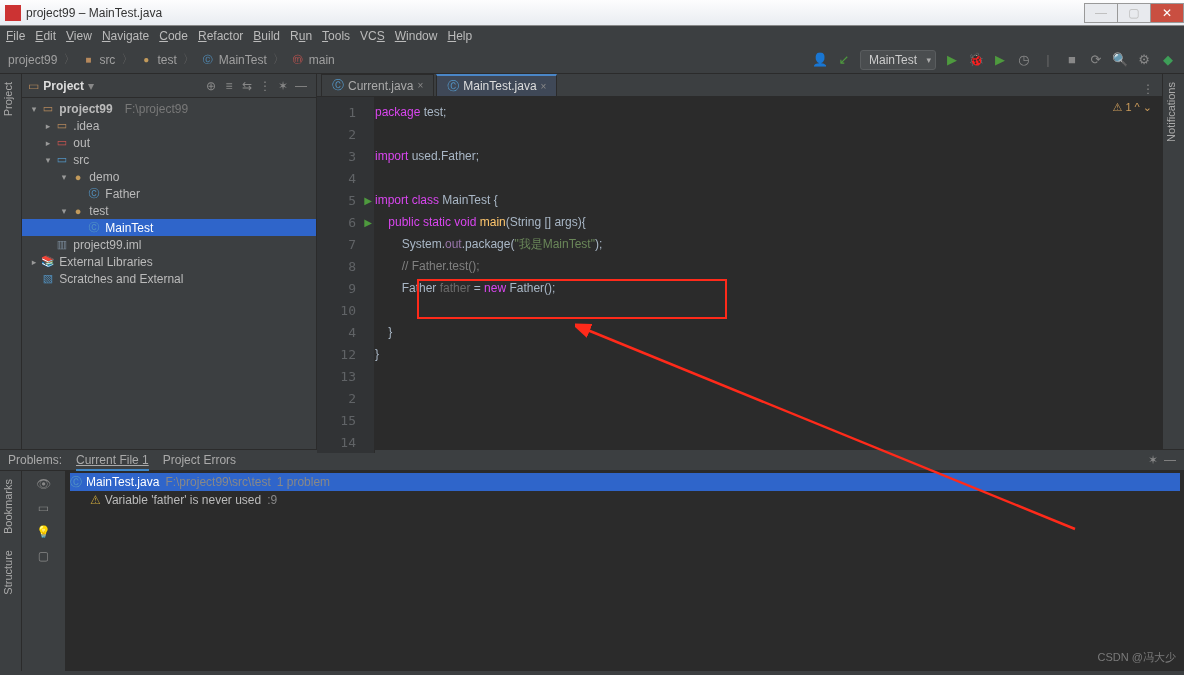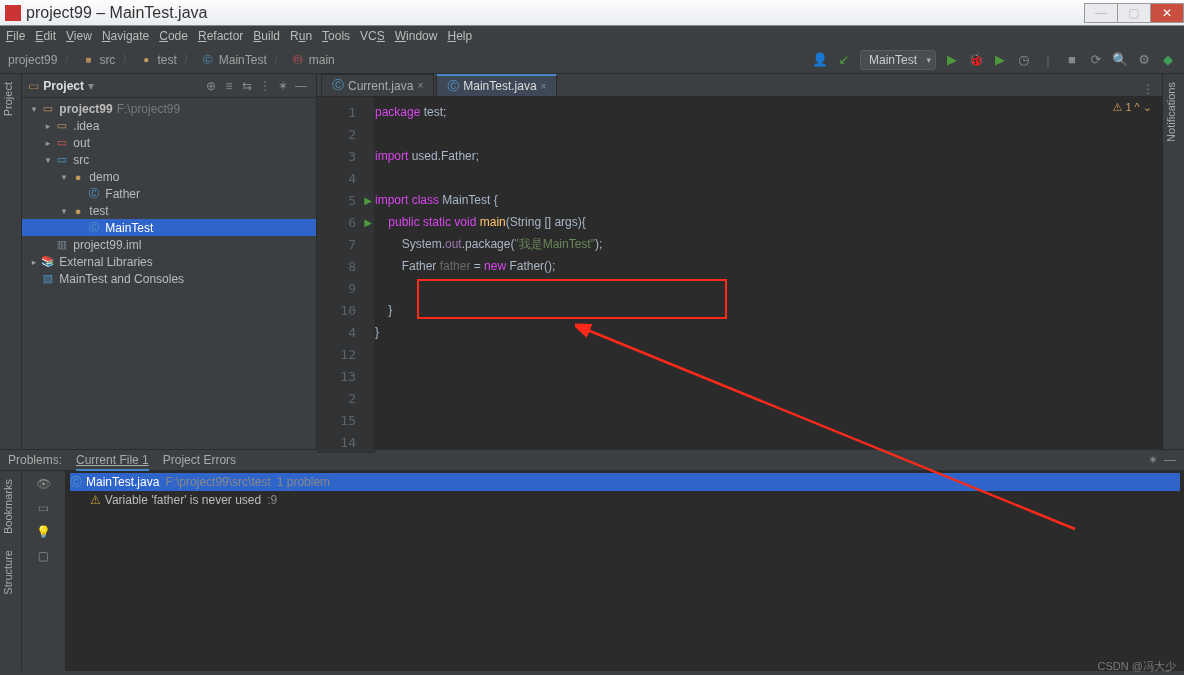--- a/index.html
+++ b/index.html
@@ -1,20 +1,20 @@
 <!DOCTYPE html>
 <html><head>
 <meta charset="utf-8">
 <style>
 *{margin:0;padding:0;box-sizing:border-box;font-family:"Segoe UI",Arial,sans-serif;font-size:12px;user-select:none}
 body{width:1184px;height:675px;background:#3c3f41;color:#bbb;overflow:hidden;position:relative}
 
 .titlebar{height:26px;background:linear-gradient(#fdfdfe,#e9ecf1);display:flex;align-items:center;border-bottom:1px solid #888}
 .titlebar .ticon{width:16px;height:16px;margin:0 5px;background:#c33;display:inline-block}
-.titlebar .ttxt{color:#333;font-size:16px}
+.titlebar .ttxt{color:#333;font-size:12px}
 .winbtns{margin-left:auto;display:flex}
 .winbtn{width:34px;height:20px;display:flex;align-items:center;justify-content:center;background:#e8eaee;border:1px solid #999;margin-left:-1px}
 .winbtn.cl{background:#c94f41;color:#fff}
 
 .menubar{height:20px;background:#3c3f41;display:flex;align-items:center;padding:0 6px;color:#bbb}
 .menubar span{margin-right:10px;cursor:pointer}
 .menubar u{text-decoration:underline}
 
 .navbar{height:28px;background:#3c3f41;border-bottom:1px solid #2b2b2b;display:flex;align-items:center;padding:0 8px}
 .crumb{display:flex;align-items:center;gap:4px;color:#a0a0a0}
@@ -35,21 +35,21 @@
 
 .ptool{width:295px;background:#3c3f41;border-right:1px solid #2b2b2b;display:flex;flex-direction:column}
 .pthead{height:24px;display:flex;align-items:center;padding:0 6px;border-bottom:1px solid #2b2b2b}
 .pthead .ptxt{color:#ddd;font-weight:600;margin-left:4px}
 .pthead .sp{flex:1}
 .pthead .hicon{width:18px;color:#888;text-align:center;font-size:12px}
 .tree{flex:1;overflow:auto;padding-top:2px}
 .tn{display:flex;align-items:center;height:17px;padding-left:6px;color:#bbb;white-space:nowrap}
 .tn .arr{width:12px;text-align:center;color:#999;font-size:9px}
 .tn .ic{width:16px;text-align:center;font-size:11px}
-.tn .muted{color:#787878;margin-left:4px}
+.tn .muted{color:#787878;margin-left:12px}
 .tn.sel{background:#2f65ca;color:#fff}
 .ind1{padding-left:20px}.ind2{padding-left:36px}.ind3{padding-left:52px}
 .fold{color:#b6895c}
 .cls{color:#5394c4}
 .pkg{color:#c29a5b}
 
 .editor{flex:1;display:flex;flex-direction:column;background:#2b2b2b}
 .etabs{height:24px;background:#3c3f41;display:flex;align-items:flex-end;border-bottom:1px solid #2b2b2b;padding-left:4px}
 .etab{height:22px;padding:0 10px;display:flex;align-items:center;gap:4px;background:#3c3f41;color:#aaa;border:1px solid #2b2b2b;border-bottom:none;margin-right:2px}
 .etab.act{background:#4b6eaf33;color:#ddd;border-top:2px solid #4a86c7}
@@ -71,21 +71,21 @@
 .ptabs .t{margin-right:14px}
 .ptabs .t u{border-bottom:2px solid #3e86c7;padding-bottom:2px}
 .ptabs .gear{margin-left:auto;color:#888}
 .problems{height:200px;background:#2b2b2b;display:flex}
 .pgut{width:44px;background:#3c3f41;border-right:1px solid #2b2b2b;display:flex;flex-direction:column;align-items:center;padding-top:6px;gap:10px;color:#888}
 .plist{flex:1;padding:2px 4px}
 .pitem{display:flex;align-items:center;height:18px;color:#bbb}
 .pitem.h{background:#2f65ca;color:#fff}
 .pitem .wicn{color:#c9a53c;margin-right:4px}
 .pitem .mut{color:#888;margin-left:6px}
-.watermark{position:absolute;bottom:1px;right:8px;color:#7a7a7a;font-size:11px}
+.watermark{position:absolute;bottom:10px;right:8px;color:#7a7a7a;font-size:11px}
 </style>
 </head>
 <body>
 
 <div class="titlebar">
   <span class="ticon"></span>
   <span class="ttxt">project99 – MainTest.java</span>
   <div class="winbtns">
     <div class="winbtn">—</div>
     <div class="winbtn">▢</div>
@@ -166,21 +166,21 @@
       <div class="tn"><span class="arr">▾</span><span class="ic fold">▭</span>&nbsp;<b>project99</b><span class="muted">F:\project99</span></div>
       <div class="tn ind1"><span class="arr">▸</span><span class="ic fold">▭</span>&nbsp;<span>.idea</span></div>
       <div class="tn ind1"><span class="arr">▸</span><span class="ic" style="color:#c75450">▭</span>&nbsp;<span>out</span></div>
       <div class="tn ind1"><span class="arr">▾</span><span class="ic" style="color:#5394c4">▭</span>&nbsp;<span>src</span></div>
       <div class="tn ind2"><span class="arr">▾</span><span class="ic pkg">●</span>&nbsp;<span>demo</span></div>
       <div class="tn ind3"><span class="arr"></span><span class="ic cls">Ⓒ</span>&nbsp;<span>Father</span></div>
       <div class="tn ind2"><span class="arr">▾</span><span class="ic pkg">●</span>&nbsp;<span>test</span></div>
       <div class="tn ind3 sel"><span class="arr"></span><span class="ic cls">Ⓒ</span>&nbsp;<span>MainTest</span></div>
       <div class="tn ind1"><span class="arr"></span><span class="ic" style="color:#7a8a99">▥</span>&nbsp;<span>project99.iml</span></div>
       <div class="tn"><span class="arr">▸</span><span class="ic" style="color:#c9a53c">📚</span>&nbsp;<span>External Libraries</span></div>
-      <div class="tn"><span class="arr"></span><span class="ic" style="color:#5394c4">▧</span>&nbsp;<span>MainTest and Consoles</span></div>
+      <div class="tn"><span class="arr"></span><span class="ic" style="color:#5394c4">▧</span>&nbsp;<span>Scratches and External</span></div>
     </div>
   </div>
 
   <div class="editor">
     <div class="etabs">
       <div class="etab">
           <span class="ic cls">Ⓒ</span>
           <span>Current.java</span>
           <span class="x">×</span>
         </div>
@@ -212,20 +212,21 @@
       </div>
       <div class="code">
         <span class="warn-badge">⚠ 1  ^  ⌄</span>
         <div class="cline"><span class="kw">package </span><span>test</span><span class="op">;</span></div>
         <div class="cline"></div>
         <div class="cline"><span class="kw">import </span><span>used.Father</span><span class="op">;</span></div>
         <div class="cline"></div>
         <div class="cline"><span class="kw">import class</span><span> MainTest {</span></div>
         <div class="cline"><span class="kw">    public static void</span><span> </span><span class="fn">main</span><span>(String [] args){</span></div>
         <div class="cline"><span>        System.</span><span class="id">out</span><span>.package(</span><span class="str">"我是MainTest"</span><span>);</span></div>
+        <div class="cline"><span class="cmt">        // Father.test();</span></div>
         <div class="cline"><span>        Father </span><span class="var">father</span><span> = </span><span class="kw">new</span><span> Father();</span></div>
         <div class="cline"></div>
         <div class="cline"><span>    }</span></div>
         <div class="cline"><span>}</span></div>
         <div class="cline"></div>
           <div class="cline"></div>
           <div class="cline"></div>
           <div class="cline"></div>
         <div class="redbox"></div>
         <svg class="arrow-svg" width="520" height="220">

